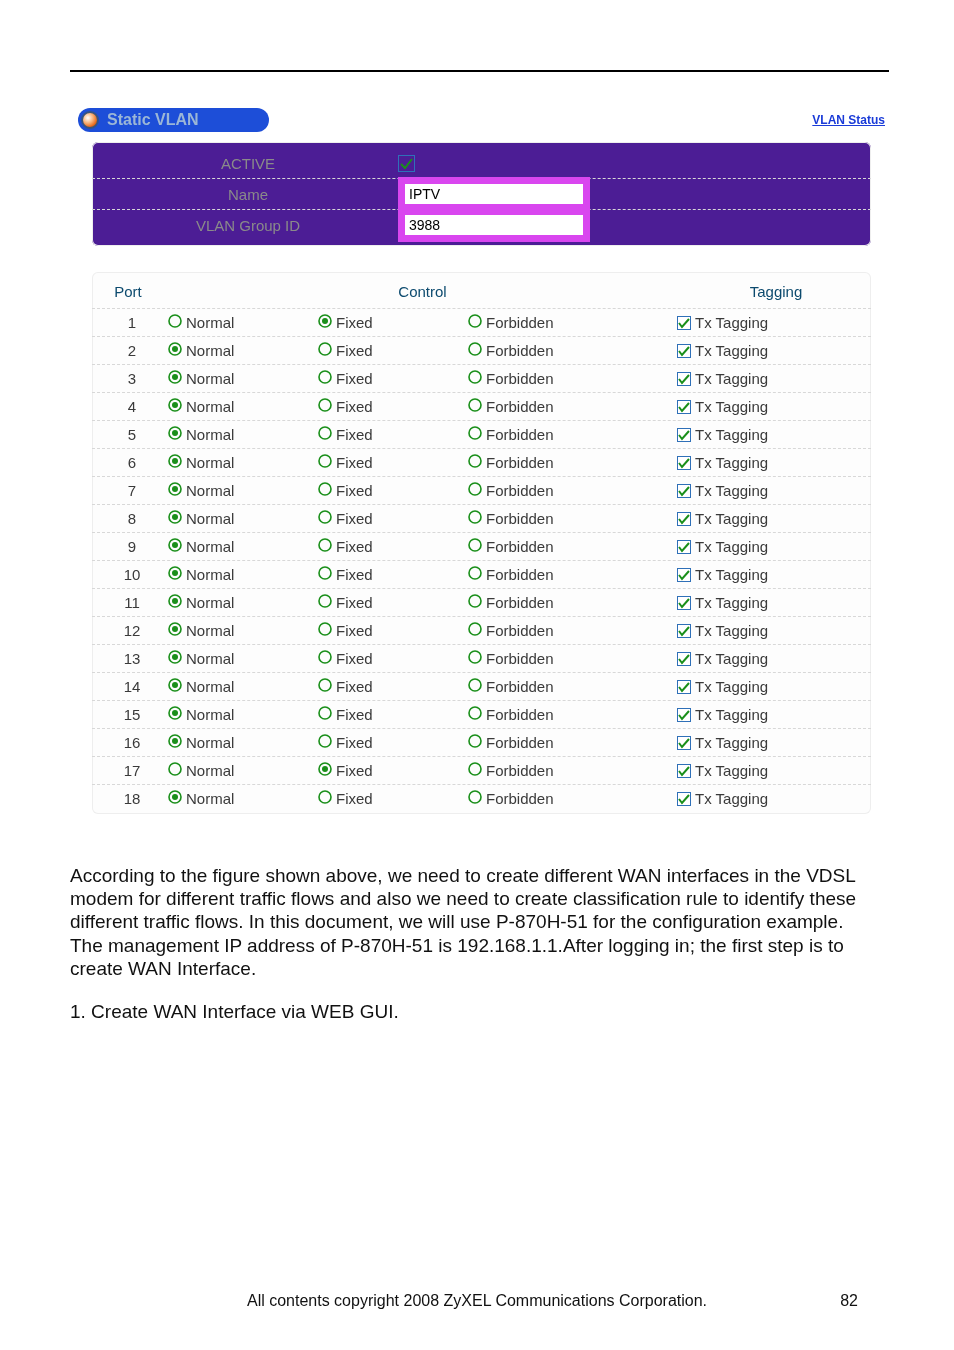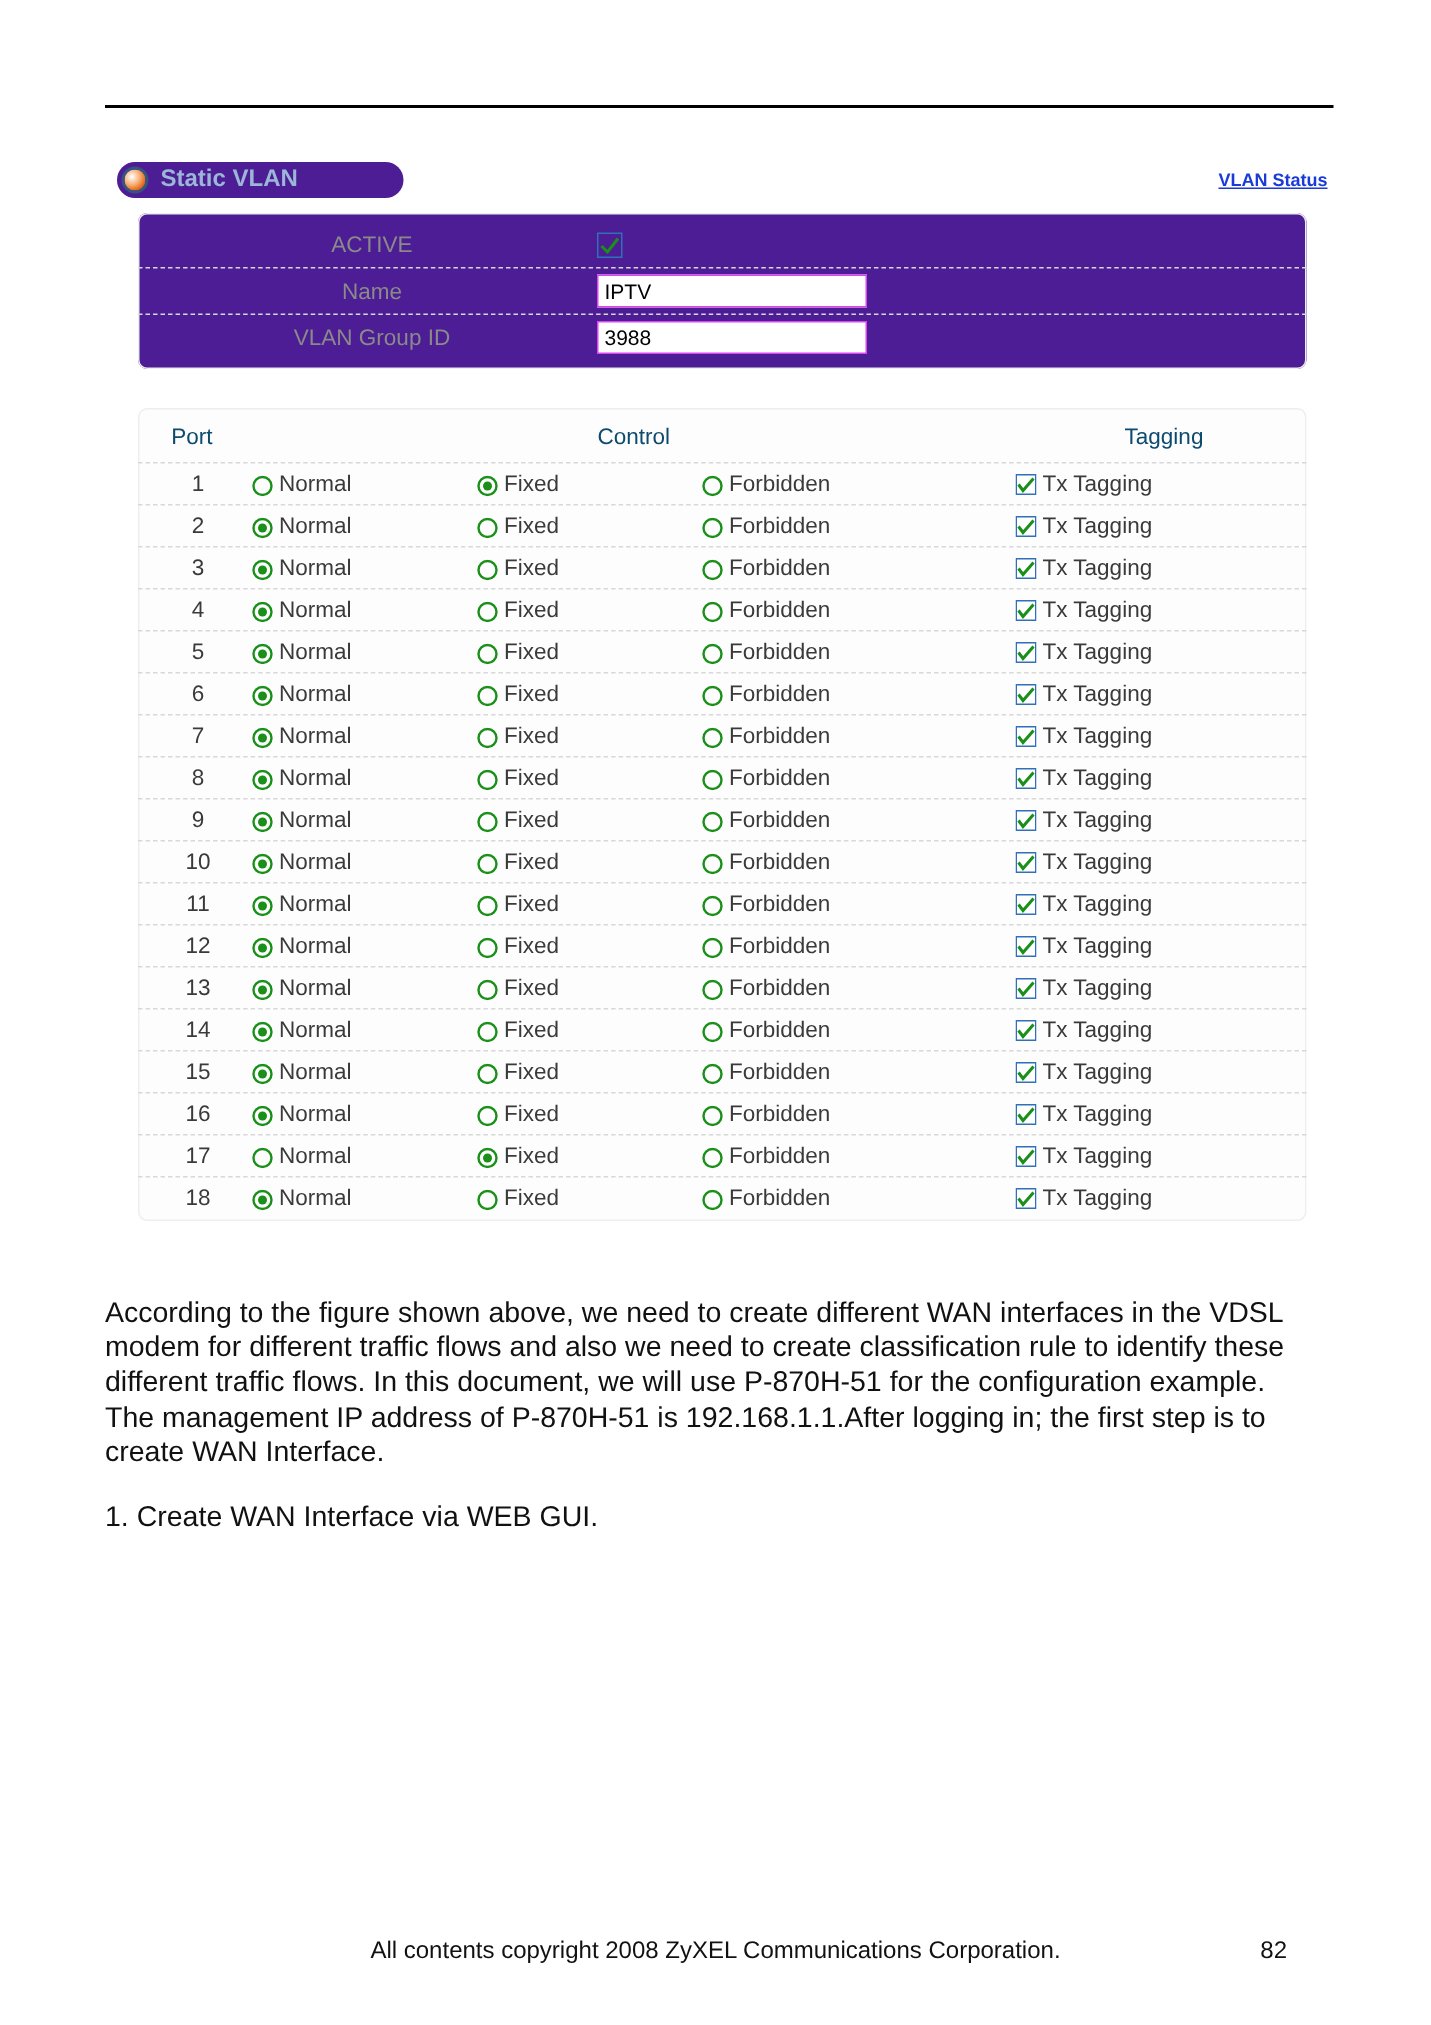--- a/index.html
+++ b/index.html
@@ -1,39 +1,39 @@
 <!DOCTYPE html>
 <html><head>
 <meta charset="utf-8">
 <style>
 html,body{margin:0;padding:0;font-family:Arial,Helvetica,sans-serif;background:#fff;color:#000}
 .page{width:954px;height:1350px;margin:0 auto;position:relative;box-sizing:border-box;padding:70px 65px 0 70px}
 .hr-top{border:none;border-top:2px solid #000;margin:0 0 36px 0}
 .ui-panel{padding:0 0 0 4px}
 .hdr-row{display:flex;align-items:center;justify-content:space-between;padding:0 4px}
-.tab-pill{display:inline-flex;align-items:center;height:24px;border-radius:12px;background:#4c1d95;position:relative;padding-right:70px}
+.tab-pill{display:inline-flex;align-items:center;height:24px;border-radius:12px;background:#1d4ed8;position:relative;padding-right:70px}
 .tab-pill .dot{width:18px;height:18px;border-radius:50%;background:radial-gradient(circle at 35% 35%,#fff,#f7b27a 40%,#e6691b 70%,#8c3900);margin:3px 8px 3px 3px;border:2px solid #375480;box-sizing:border-box}
 .tab-pill .tab-text{color:#9bb6d6;font-weight:bold;font-size:16px}
 .vlan-link{color:#1a3bd8;text-decoration:underline;font-weight:bold;font-size:12px}
 .form-block{margin:10px 18px 0 18px;background:#4c1d95;border-radius:6px;padding:6px 0;box-shadow:0 0 0 1px #eee inset}
 .form-row{display:flex;align-items:center;height:30px;border-bottom:1px dashed #d8d8d8;padding:0 6px}
 .form-row:last-child{border-bottom:none}
 .form-label{width:300px;text-align:center;color:#8a8a8a;font-size:15px}
-.form-input{width:170px;height:20px;border:1px solid #d946ef;background:#fff;font-size:14px;padding:0 4px}
+.form-input{width:170px;height:20px;border:7px solid #d946ef;background:#fff;font-size:14px;padding:0 4px}
 .chk{width:15px;height:15px;border:1px solid #2f70b8}
 .chk svg{display:block}
 .table-wrap{margin:26px 18px 0 18px;background:#fdfdfd;border-radius:6px;box-shadow:0 0 0 1px #eee inset;padding:2px 0}
 .thead{display:flex;height:34px;align-items:center;border-bottom:1px dashed #d8d8d8;color:#0c4a6e;font-size:15px}
 .col-port{width:72px;text-align:center}
 .col-control{flex:1;text-align:center}
 .col-tag{width:190px;text-align:center}
 .trow{display:flex;height:27px;align-items:center;border-bottom:1px dashed #d8d8d8;font-size:15px;color:#3a3a3a;padding:0 4px}
 .trow:last-child{border-bottom:none}
 .ctrl-cell{flex:1;display:flex;align-items:center}
-.ctrl-opt{display:flex;align-items:flex-end;gap:4px}
+.ctrl-opt{display:flex;align-items:flex-start;gap:4px}
 .ctrl-opt.normal{width:150px}
 .ctrl-opt.fixed{width:150px}
 .ctrl-opt.forb{flex:1}
 .radio{width:14px;height:14px;flex:0 0 14px}
 .radio svg{display:block}
 .tag-cell{width:190px;display:flex;align-items:center;gap:4px}
 .small-chk{width:14px;height:14px}
 .body-text{margin:50px 8px 0 0;font-size:19px;line-height:1.22;color:#111}
 .body-text .title{margin-bottom:2px}
 .list-line{margin-top:20px}

